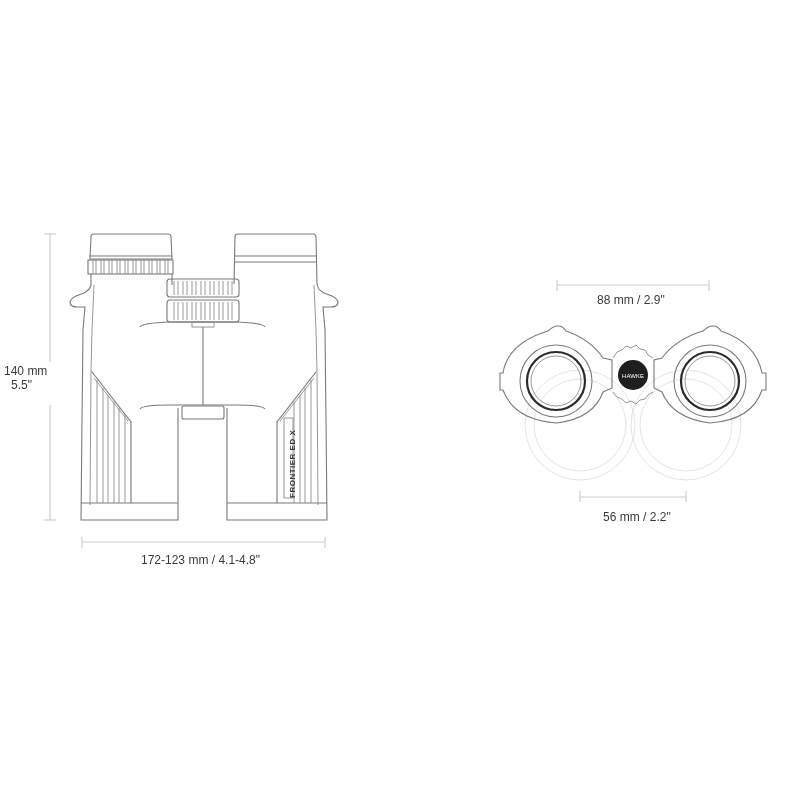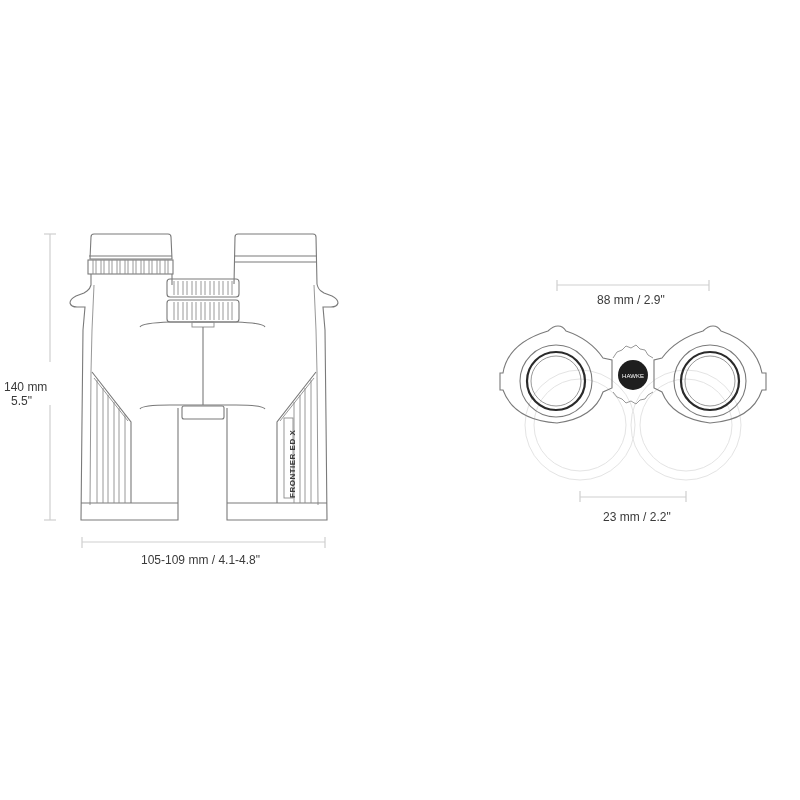--- a/index.html
+++ b/index.html
@@ -128,28 +128,28 @@
         <line x1="232" y1="302" x2="232" y2="320"></line>
     </g>
     <path class="ln" d="M140 327 Q142 323 170 322 L236 322 Q263 323 265 327"></path>
     <rect class="ln2" x="192" y="322" width="22" height="5"></rect>
     <line class="ln" x1="203" y1="327" x2="203" y2="405"></line>
     <path class="ln" d="M140 409 Q142 405 170 405 L236 405 Q263 405 265 409"></path>
     <rect class="ln" x="182" y="406" width="42" height="13" rx="2"></rect>
   </g>
 </svg>
 
-<div class="label" style="left:4px; top:380px; line-height:14px;">
+<div class="label" style="left:4px; top:364px; line-height:14px;">
   <span>140</span>
   <span class="unit">mm</span><br>
   <span style="padding-left:7px;">5.5"</span>
 </div>
 
 <div class="label" style="left:141px; top:553px;">
-  <span>105-109</span>
+  <span>172-123</span>
   <span class="unit">mm</span>
   <span>/</span>
   <span>4.1-4.8"</span>
 </div>
 
 <div class="label" style="left:288px; top:498px; font-size:8px; font-weight:bold; transform:rotate(-90deg); transform-origin:0 0; letter-spacing:0.5px; color:#3a3a3a;">FRONTIER ED X</div>
 
 <svg width="800" height="800" viewBox="0 0 800 800">
 
   <g>
@@ -194,17 +194,17 @@
 </svg>
 
 <div class="label" style="left:597px; top:293px;">
   <span>88</span>
   <span class="unit">mm</span>
   <span>/</span>
   <span>2.9"</span>
 </div>
 
 <div class="label" style="left:603px; top:510px;">
-  <span>23</span>
+  <span>56</span>
   <span class="unit">mm</span>
   <span>/</span>
   <span>2.2"</span>
 </div>
 
 </body></html>

